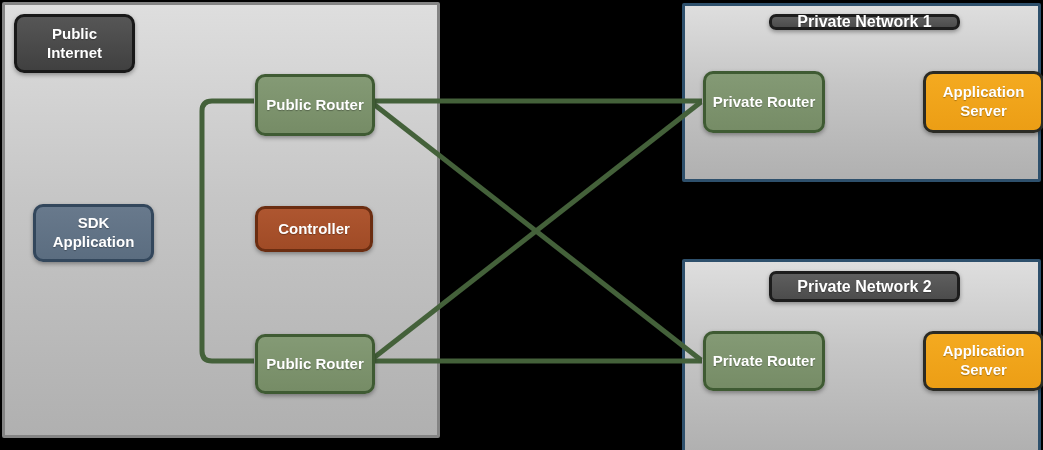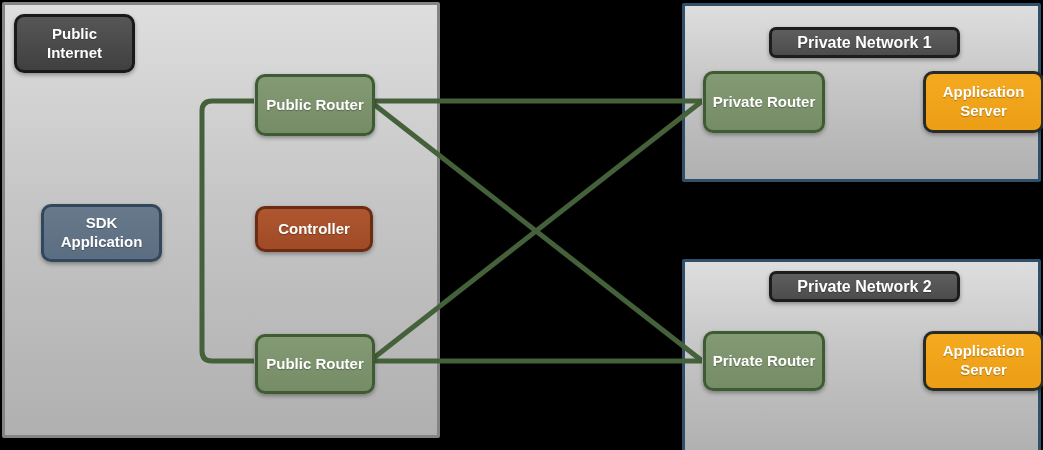--- a/index.html
+++ b/index.html
@@ -59,21 +59,20 @@
   .node.title {
     font-size: 16px;
     border-radius: 7px;
     background: linear-gradient(180deg, #5e5e5e 0%, #4c4c4c 100%);
     border: 3px solid #1d1d1d;
     white-space: nowrap;
   }
   .node.steel {
     background: linear-gradient(180deg, #68798c 0%, #5b6d80 100%);
     border: 3px solid #33475c;
-    margin-left: 8px;
   }
   .node.rust {
     background: linear-gradient(180deg, #ae5630 0%, #a04b26 100%);
     border: 3px solid #6b2d11;
   }
   .node.green {
     background: linear-gradient(180deg, #849a75 0%, #768c66 100%);
     border: 3px solid #3f5b33;
   }
   .node.amber {
@@ -81,21 +80,21 @@
     border: 3px solid #2b2b25;
     margin-left: 25px;
   }
   
   .pos-public-internet-label { left: 9px;   top: 9px;   width: 121px; height: 59px; }
   .pos-sdk-application       { left: 28px;  top: 199px; width: 121px; height: 58px; }
   .pos-controller            { left: 250px; top: 201px; width: 118px; height: 46px; }
   .pos-public-router-top     { left: 250px; top: 69px;  width: 120px; height: 62px; }
   .pos-public-router-bottom  { left: 250px; top: 329px; width: 120px; height: 60px; }
   
-  .pos-pn-title              { left: 84px;  top: 21px;   width: 191px; height: 31px; }
+  .pos-pn-title              { left: 84px;  top: 8px;   width: 191px; height: 16px; }
   .pos-private-router-1      { left: 18px;  top: 65px;  width: 122px; height: 62px; }
   .pos-app-server-1          { left: 213px; top: 65px;  width: 121px; height: 62px; }
   .pos-pn2-title             { left: 84px;  top: 9px;   width: 191px; height: 31px; }
   .pos-private-router-2      { left: 18px;  top: 69px;  width: 122px; height: 60px; }
   .pos-app-server-2          { left: 213px; top: 69px;  width: 121px; height: 60px; }
   .links-svg {
     position: absolute;
     left: 0; top: 0;
     width: 1043px; height: 450px;
     z-index: 1;

